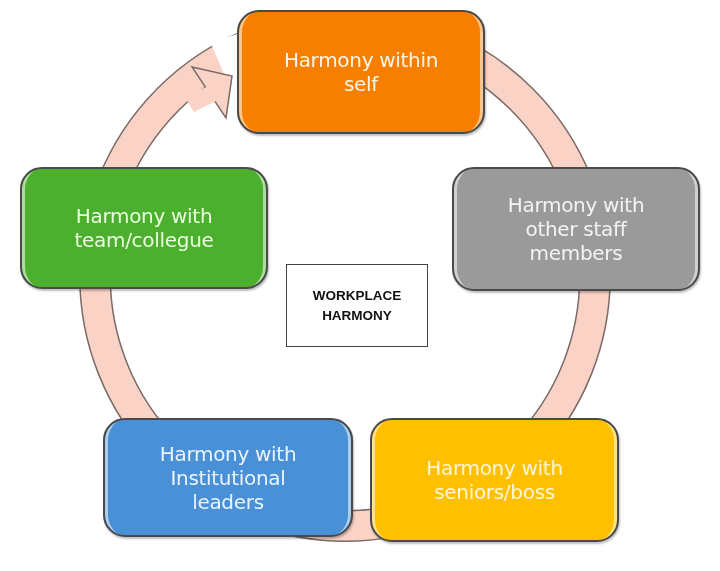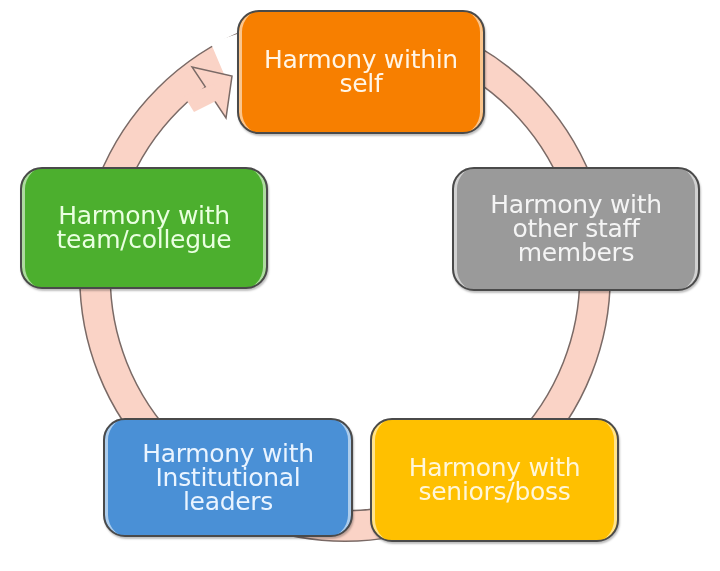--- a/index.html
+++ b/index.html
@@ -5,21 +5,21 @@
   html, body { margin: 0; padding: 0; background: #ffffff; }
   body { width: 720px; height: 571px; position: relative; overflow: hidden;
          font-family: "DejaVu Sans", sans-serif; }
   #stage { position: absolute; left: 0; top: 0; width: 720px; height: 571px; }
   svg.ring { position: absolute; left: 0; top: 0; }
   .node {
     position: absolute; box-sizing: border-box;
     border: 2px solid #4a4a4a; border-radius: 22px;
     display: flex; align-items: center; justify-content: center;
     text-align: center; color: #fff5e6;
-    font-size: 25px; line-height: 24px; letter-spacing: -0.3px;
+    font-size: 20px; line-height: 24px; letter-spacing: -0.3px;
     padding: 0 16px;
     box-shadow: inset 6px 0 0 -3px rgba(255,255,255,0.55), inset -6px 0 0 -3px rgba(255,255,255,0.55), 1px 2px 2px rgba(0,0,0,0.25);
   }
   .node span { white-space: pre-line; }
   .n-self   { left: 237px; top: 10px;  width: 248px; height: 124px; background: #f77f00; }
   .n-staff  { left: 452px; top: 167px; width: 248px; height: 124px; background: #9a9a9a; color: #f4f4f4; }
   .n-boss   { left: 370px; top: 418px; width: 249px; height: 124px; background: #ffc000; color: #fff6d8; }
   .n-leaders{ left: 103px; top: 418px; width: 250px; height: 119px; background: #4a90d6; color: #eaf4ff; }
   .n-team   { left: 20px;  top: 167px; width: 248px; height: 122px; background: #4caf2e; color: #e9ffe0; }
   .center-box {
@@ -69,14 +69,18 @@
     <span>Harmony with
 Institutional
 leaders</span>
   </div>
 
   <div class="node n-team">
     <span>Harmony with
 team/collegue</span>
   </div>
 
+  <div class="center-box">
+    <span>WORKPLACE
+HARMONY</span>
+  </div>
 
 </div>
 
 </body></html>

